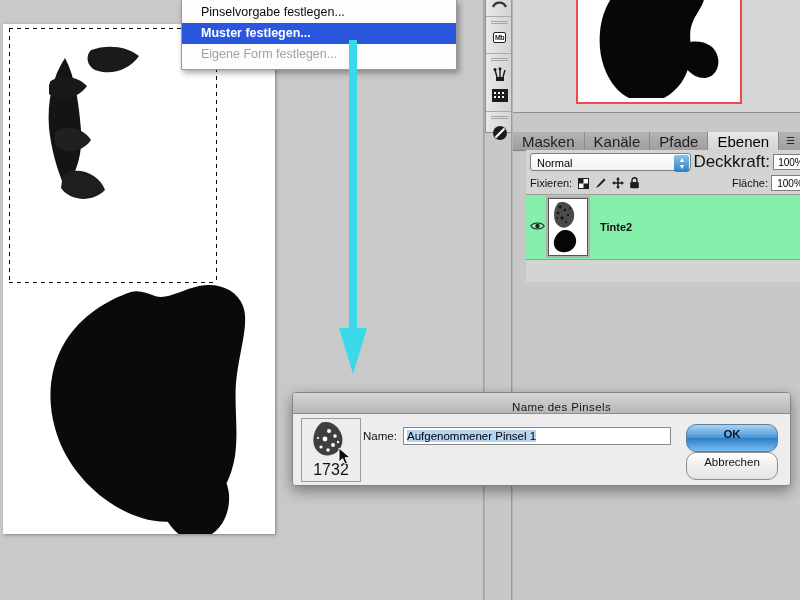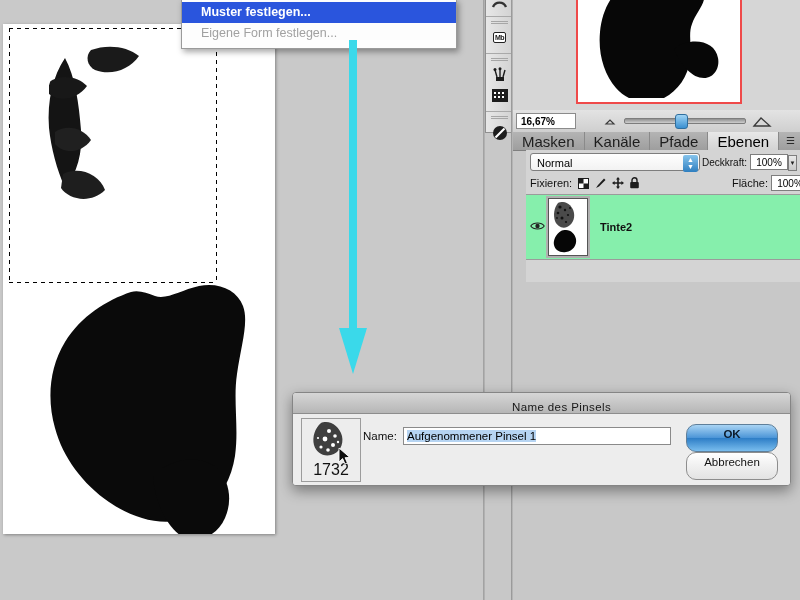--- a/index.html
+++ b/index.html
@@ -95,21 +95,21 @@
     background:#d4d4d4;border-bottom:1px solid #8e8e8e;}
 
   #blend-row{position:absolute;left:0;top:0;width:287px;height:24px;
     display:flex;align-items:center;padding:0 4px;box-sizing:border-box;}
   #blend-select{width:170px;height:18px;background:linear-gradient(to bottom,#fff,#f2f2f2);
     border:1px solid #7e7e7e;border-radius:3px;font-size:11px;line-height:18px;
     padding-left:6px;color:#000;position:relative;box-sizing:border-box;}
   #blend-arrows{position:absolute;right:1px;top:1px;width:15px;height:16px;
     background:linear-gradient(to bottom,#86c4ec,#2f7fc0);border-radius:2px;
     color:#fff;font-size:7px;text-align:center;line-height:7px;padding-top:1px;}
-  #opacity-label{font-size:10px;margin-left:2px;color:#111;}
+  #opacity-label{font-size:17px;margin-left:2px;color:#111;}
   .num-field{width:38px;height:16px;background:#fff;border:1px solid #7e7e7e;
     font-size:10px;line-height:15px;text-align:center;color:#000;
     margin-left:3px;position:relative;box-sizing:border-box;}
   .num-arrow{position:absolute;right:-10px;top:0;width:9px;height:16px;
     background:linear-gradient(to bottom,#e9e9e9,#c9c9c9);border:1px solid #7e7e7e;
     font-size:6px;text-align:center;line-height:14px;color:#222;box-sizing:border-box;}
 
   #lock-row{position:absolute;left:0;top:24px;width:287px;height:18px;
     display:flex;align-items:center;padding:0 4px;box-sizing:border-box;}
   #lock-label{font-size:11px;color:#111;margin-right:5px;}
@@ -293,34 +293,20 @@
       <svg width="158" height="104" viewBox="0 0 158 104">
         <path d="M50 -12 C34 -2 24 16 22 38 C20 60 26 80 38 94 C50 108 70 112 86 104
                  C100 97 110 82 112 66 C114 52 110 40 114 30 C118 18 128 10 126 0
                  C124 -10 112 -16 98 -14 C84 -12 70 -6 62 -10 C58 -12 54 -14 50 -12 Z" fill="#070707"></path>
         <path d="M96 56 C104 72 114 84 126 84 C136 84 142 74 140 64
                  C138 52 126 46 112 48 C104 49 98 52 96 56 Z" fill="#070707"></path>
       </svg>
     </div>
   </div>
 
-  <div class="abs" id="zoom-bar">
-    <div id="zoom-value">16,67%</div>
-    <div id="zoom-slider-wrap">
-      <svg width="14" height="8" viewBox="0 0 14 8">
-        <path d="M2 7 L6 3 L10 7 Z" fill="none" stroke="#3a3a3a" stroke-width="1.2"></path>
-      </svg>
-      <div id="zoom-track">
-        <div id="zoom-knob"></div>
-      </div>
-      <svg width="20" height="11" viewBox="0 0 20 11">
-        <path d="M2 10 L9 2 L18 10 Z" fill="none" stroke="#3a3a3a" stroke-width="1.3"></path>
-      </svg>
-    </div>
-  </div>
 
   <div class="abs" id="panel-tabs">
     <div class="panel-tab">Masken</div>
     <div class="panel-tab">Kanäle</div>
     <div class="panel-tab">Pfade</div>
     <div class="panel-tab active">Ebenen</div>
     <div id="tab-menu-btn">☰</div>
   </div>
 
   <div class="abs" id="layers-panel">
@@ -396,20 +382,21 @@
             </g>
           </svg>
         </span>
         <span class="layer-name">Tinte2</span>
       </div>
     </div>
   </div>
 </div>
 
 <div class="abs" id="context-menu">
+  <div class="menu-item">Pinselvorgabe festlegen...</div>
   <div class="menu-item highlight">Muster festlegen...</div>
   <div class="menu-item disabled">Eigene Form festlegen...</div>
 </div>
 
 <svg class="abs" id="cyan-arrow" viewBox="0 0 30 335">
   <rect x="11" y="0" width="8" height="292" fill="#3ad9ea"></rect>
   <path d="M1 288 L29 288 L15 334 Z" fill="#3ad9ea"></path>
 </svg>
 
 <div class="abs" id="brush-dialog">

